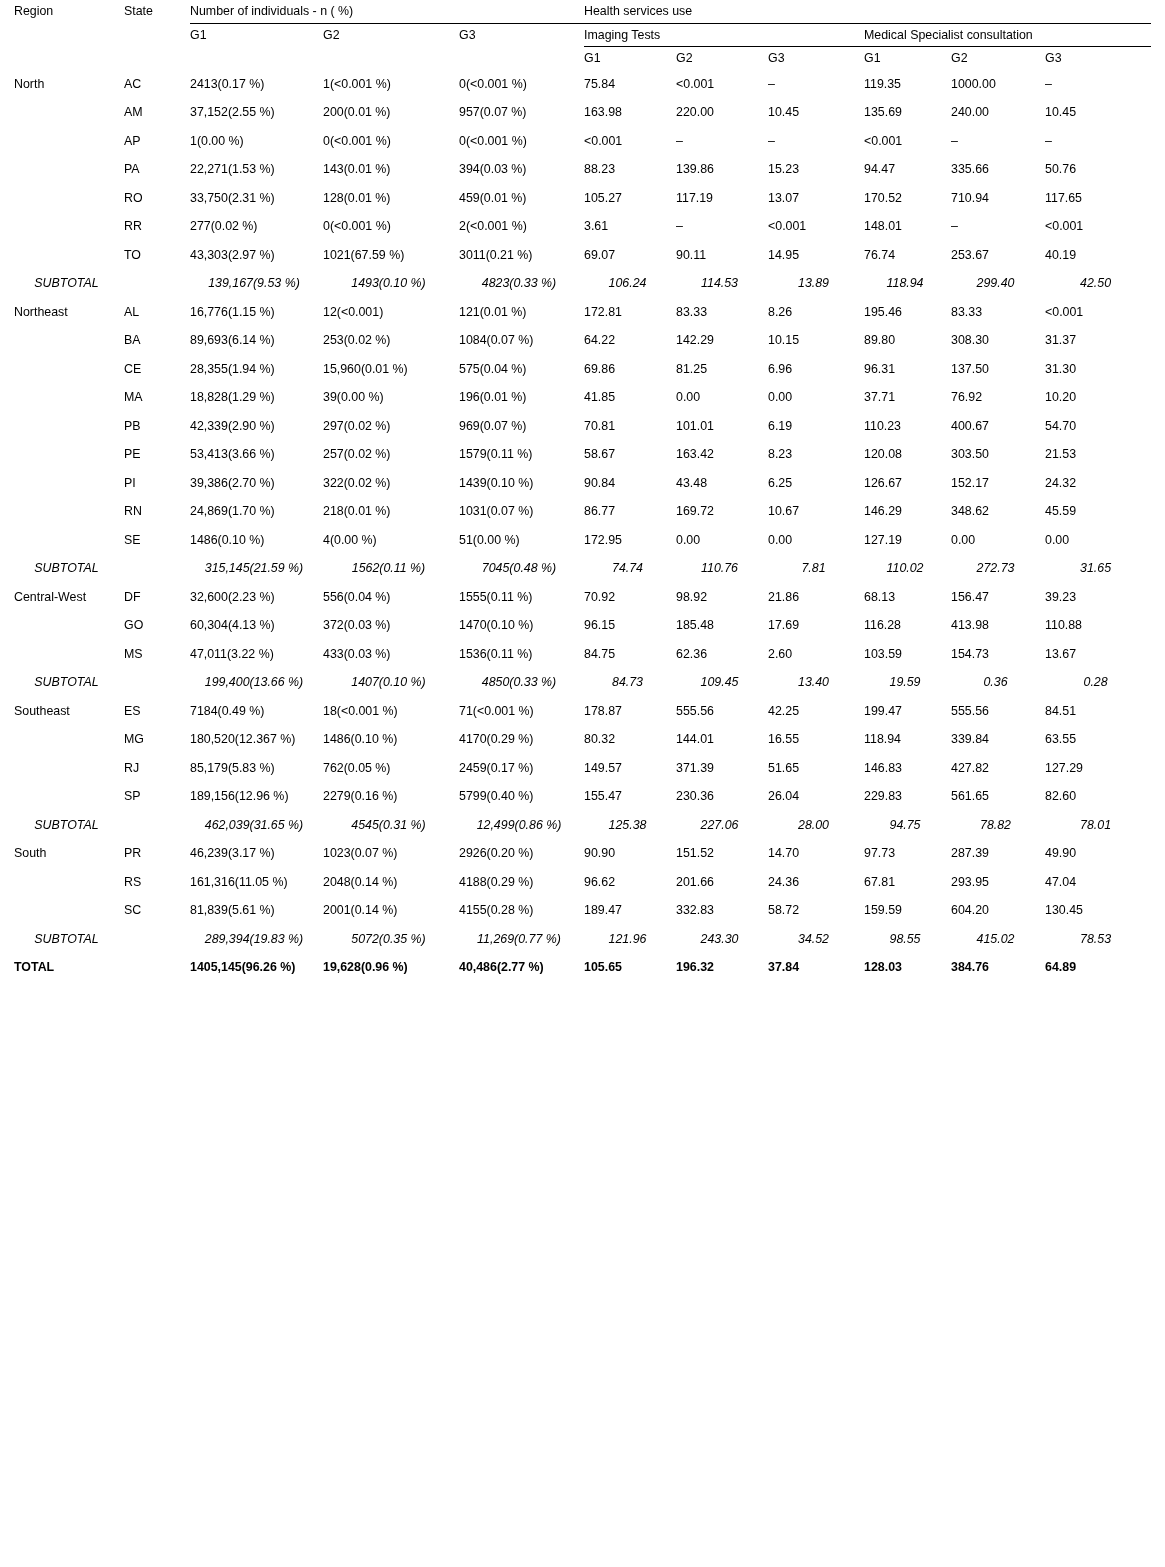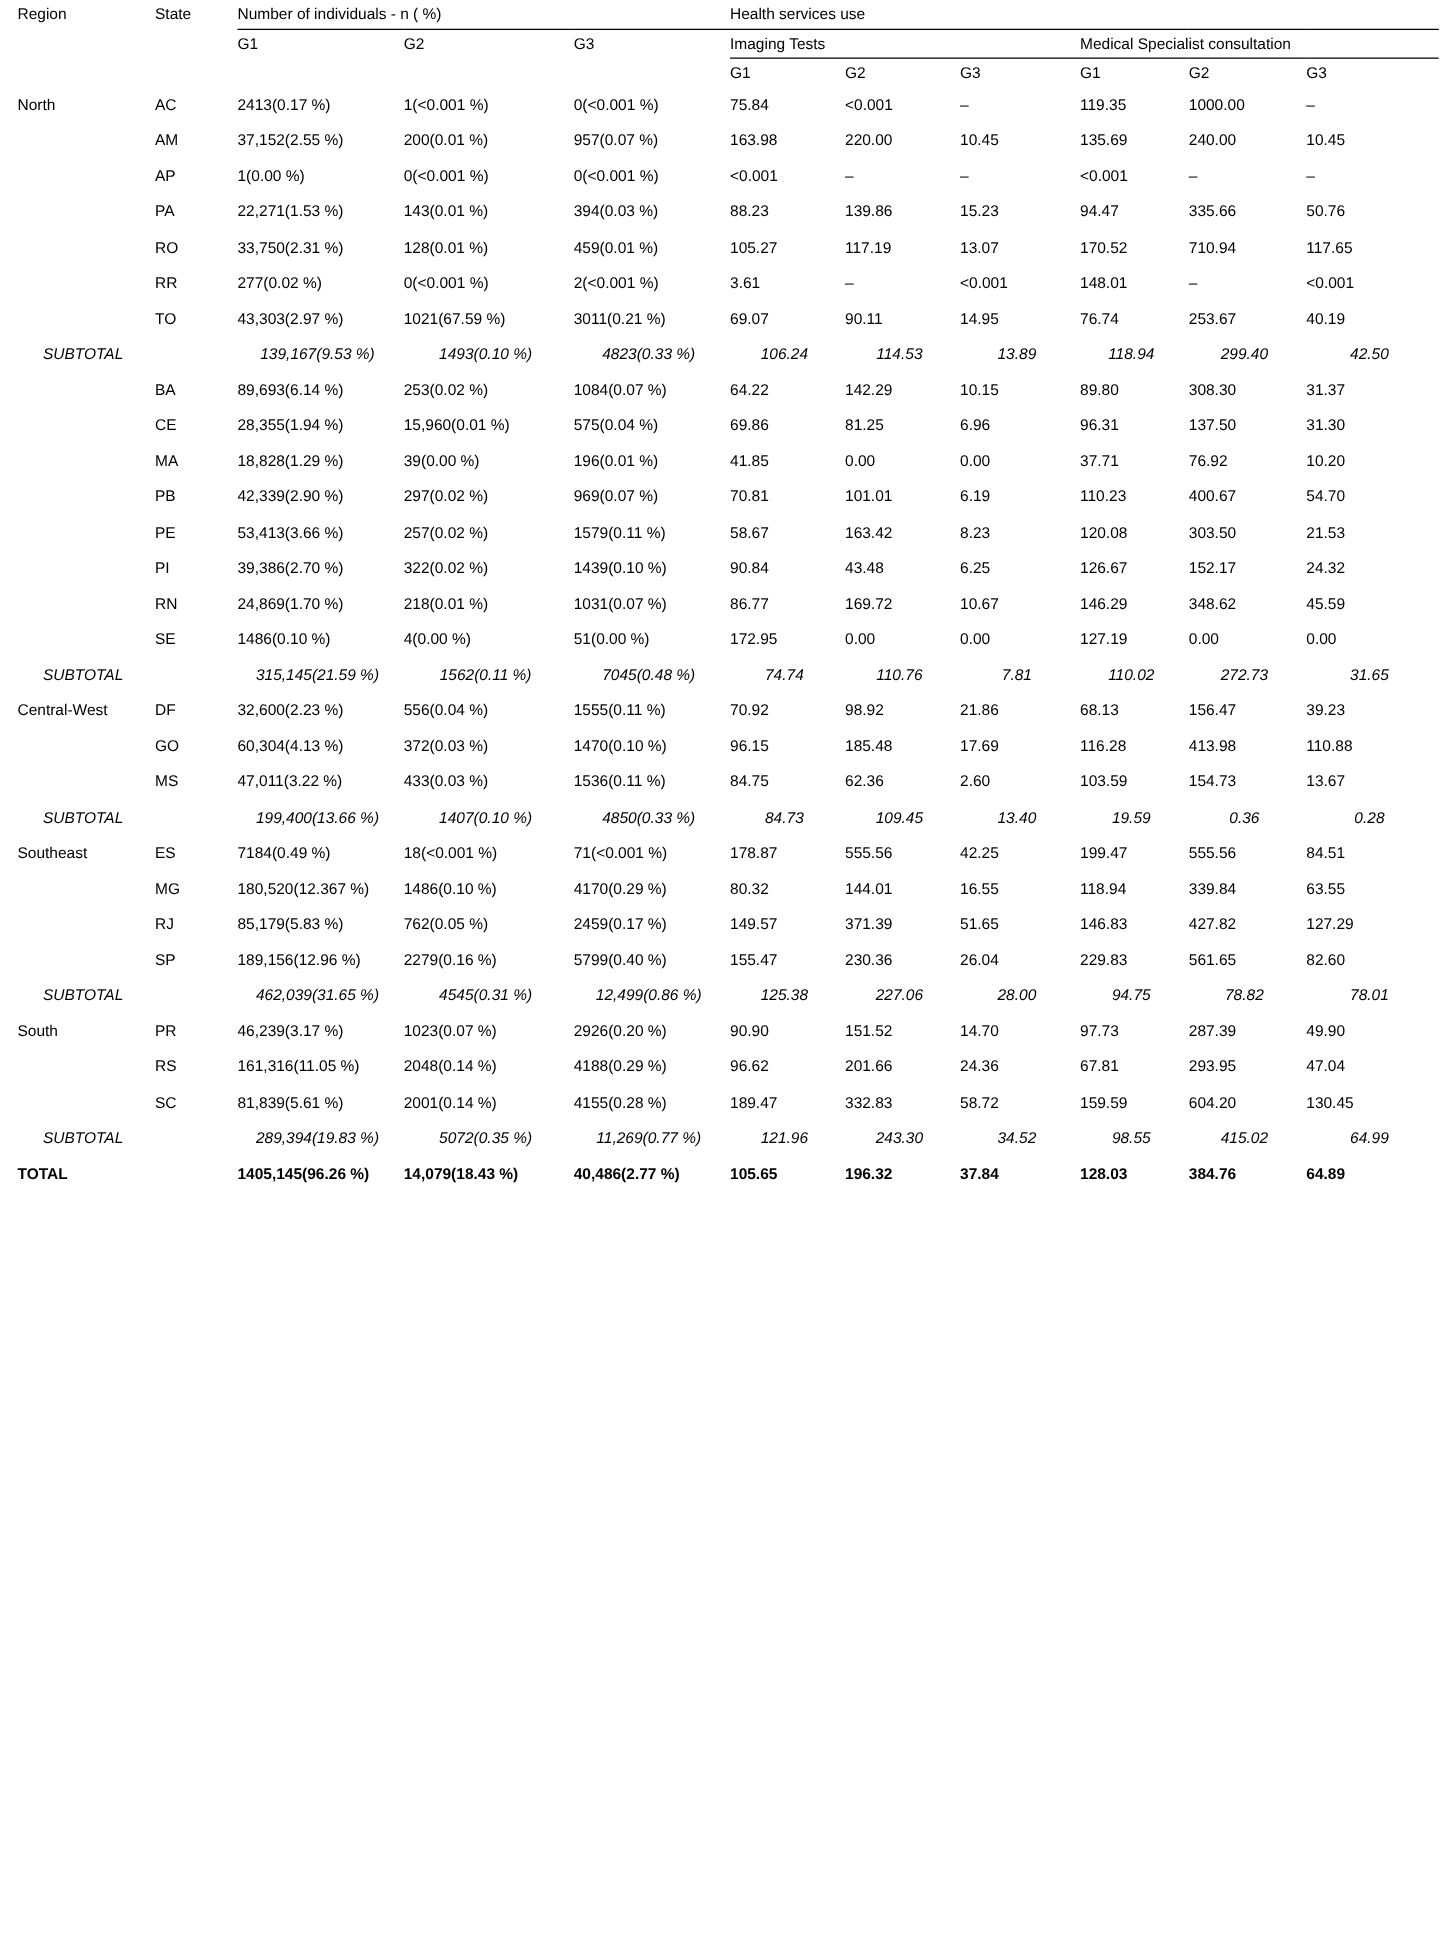--- a/index.html
+++ b/index.html
@@ -223,20 +223,33 @@
           <td>1493(0.10 %)</td>
           <td>4823(0.33 %)</td>
           <td>106.24</td>
           <td>114.53</td>
           <td>13.89</td>
           <td>118.94</td>
           <td>299.40</td>
           <td>42.50</td>
         </tr>
         <tr class="data-row">
+          <td>Northeast</td>
+          <td>AL</td>
+          <td>16,776(1.15 %)</td>
+          <td>12(&lt;0.001)</td>
+          <td>121(0.01 %)</td>
+          <td>172.81</td>
+          <td>83.33</td>
+          <td>8.26</td>
+          <td>195.46</td>
+          <td>83.33</td>
+          <td>&lt;0.001</td>
+        </tr>
+        <tr class="data-row">
           <td></td>
           <td>BA</td>
           <td>89,693(6.14 %)</td>
           <td>253(0.02 %)</td>
           <td>1084(0.07 %)</td>
           <td>64.22</td>
           <td>142.29</td>
           <td>10.15</td>
           <td>89.80</td>
           <td>308.30</td>
@@ -506,27 +519,27 @@
           <td>SUBTOTAL</td>
           <td></td>
           <td>289,394(19.83 %)</td>
           <td>5072(0.35 %)</td>
           <td>11,269(0.77 %)</td>
           <td>121.96</td>
           <td>243.30</td>
           <td>34.52</td>
           <td>98.55</td>
           <td>415.02</td>
-          <td>64.99</td>
+          <td>78.53</td>
         </tr>
         <tr class="total-row rule-bottom">
           <td>TOTAL</td>
           <td></td>
           <td>1405,145(96.26 %)</td>
-          <td>14,079(18.43 %)</td>
+          <td>19,628(0.96 %)</td>
           <td>40,486(2.77 %)</td>
           <td>105.65</td>
           <td>196.32</td>
           <td>37.84</td>
           <td>128.03</td>
           <td>384.76</td>
           <td>64.89</td>
         </tr>
       </tbody>
   </table>

